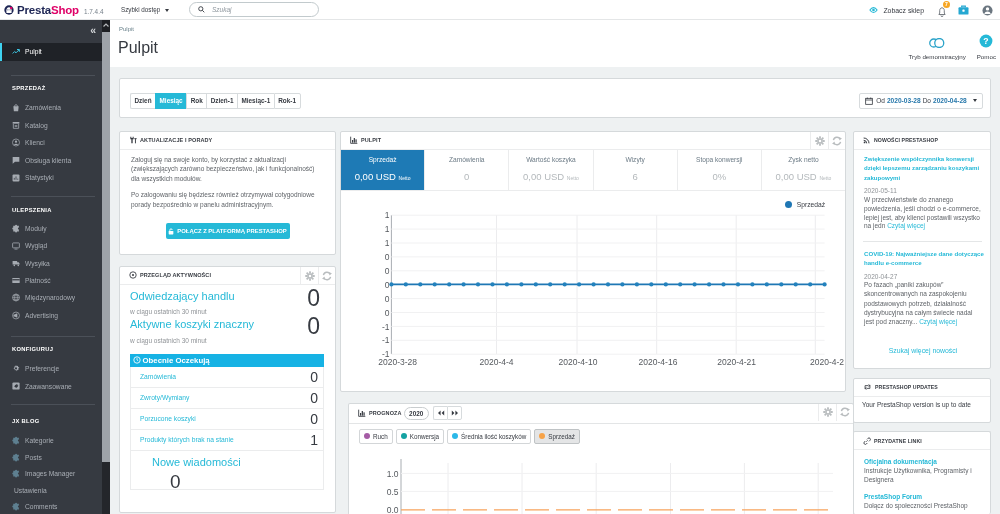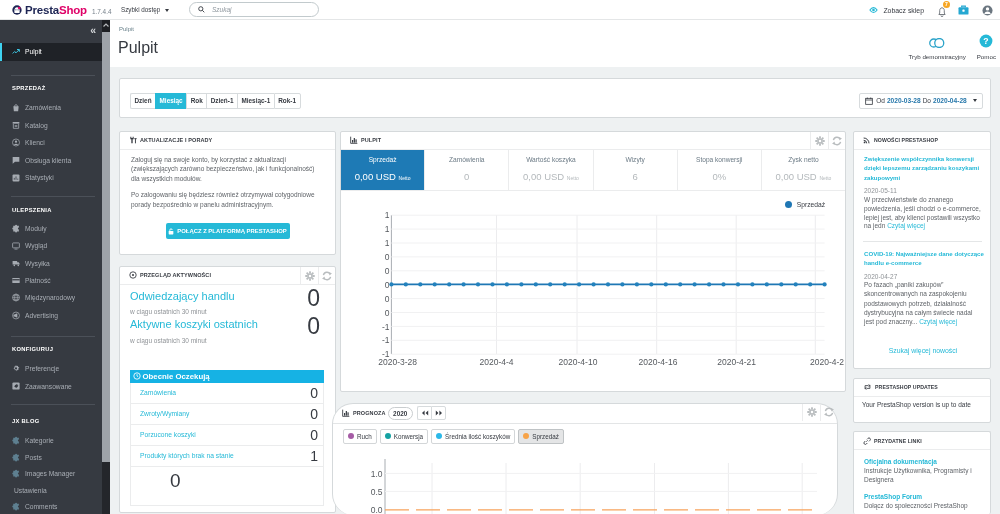--- a/index.html
+++ b/index.html
@@ -2,21 +2,21 @@
 <html><head>
 <meta charset="utf-8">
 <style>
 * { margin:0; padding:0; box-sizing:border-box; }
 html,body { width:1000px; height:514px; overflow:hidden; }
 body { font-family:"Liberation Sans", sans-serif; background:#eef1f2; position:relative; }
 .cy { color:#25b9d7; }
 
 
 #topbar { position:absolute; left:0; top:0; width:1000px; height:20px; background:#fff; border-bottom:1px solid #e4e6e7; z-index:30; }
-#logo { position:absolute; left:12px; top:2px; height:16px; display:flex; align-items:center; }
+#logo { position:absolute; left:4px; top:2px; height:16px; display:flex; align-items:center; }
 #logo .txt { font-size:11.5px; font-weight:bold; color:#1d2554; letter-spacing:-0.2px; margin-left:3px; }
 #logo .txt b { color:#df0067; }
 #logo .ver { font-size:6.4px; color:#76808a; margin-left:5px; margin-top:2px; }
 #quick { position:absolute; left:121px; top:6px; font-size:6.3px; color:#363a41; }
 #quick .car { display:inline-block; width:0; height:0; border-left:2.5px solid transparent; border-right:2.5px solid transparent; border-top:3.5px solid #363a41; margin-left:3px; vertical-align:0.5px;}
 #search { position:absolute; left:189px; top:2px; width:130px; height:15px; border:1px solid #c2cacd; border-radius:8px; display:flex; align-items:center; padding-left:8px; background:#fff; }
 #search .ph { font-size:6.5px; font-style:italic; color:#8e979e; margin-left:7px; }
 #tr-icons { position:absolute; right:7px; top:0; height:20px; display:flex; align-items:center; }
 #zobacz { font-size:6.9px; color:#363a41; margin-left:5px; }
 .bellwrap { position:relative; margin-left:13px; width:10px; height:12px; }
@@ -67,40 +67,40 @@
 
 #p-updates { left:119px; top:131px; width:217px; height:123.5px; }
 #p-updates .body { padding:5.5px 11px; font-size:6.5px; color:#5f6368; line-height:1.46; }
 #p-updates .btn { margin:14px auto 0; width:124px; height:16px; background:#25b9d7; border-radius:2px; color:#fff; font-size:5.9px; font-weight:bold; display:flex; align-items:center; justify-content:center; white-space:nowrap; }
 #p-activity { left:119px; top:266px; width:217px; height:247px; }
 .act-row { padding:5px 10px 0 10px; }
 .act-line { display:flex; justify-content:space-between; align-items:flex-start; }
 .act-line .t { font-size:11px; color:#25b9d7; }
 .act-line .v { font-size:23px; color:#363a41; margin-right:5px; line-height:0.72; font-weight:400; }
 .act-sub { font-size:6.5px; color:#8f9397; margin-top:2px; }
-.bluebar { margin:26px 0 0 10px; background:#16b2e4; color:#fff; height:13px; display:flex; align-items:center; padding:0 3px; font-size:7.8px; font-weight:bold; width:194px; }
+.bluebar { margin:10px 0 0 10px; background:#16b2e4; color:#fff; height:13px; display:flex; align-items:center; padding:0 3px; font-size:7.8px; font-weight:bold; width:194px; }
 .listbox { margin:0 0 0 10px; width:194px; }
 .lrow { height:21px; display:flex; align-items:center; justify-content:space-between; padding:0 5px 0 9px; border:1px solid #ebeced; border-top:none; background:#fff; }
 .lrow .a { font-size:6.7px; color:#25b9d7; }
 .lrow .n { font-size:14px; color:#363a41; }
 
 #p-pulpit { left:340px; top:131px; width:506px; height:261px; }
 #stats { display:flex; height:41px; border-bottom:1px solid #ebeced; }
 .stat { flex:1; border-right:1px solid #ebeced; display:flex; flex-direction:column; align-items:center; padding-top:6px; }
 .stat:last-child { border-right:none; }
 .stat .t { font-size:6.6px; color:#6b7a85; margin-bottom:8px; }
 .stat .v { font-size:9.5px; color:#b4b9bc; }
 .stat .v small { font-size:5px; }
 .stat.active { background:#1e7ab5; margin-top:-1px; padding-top:7px; }
 .stat.active .t, .stat.active .v { color:#fff; }
 #legend1 { position:absolute; right:20px; top:69px; font-size:6.7px; color:#363a41; display:flex; align-items:center; }
 #legend1 .dot { width:7px; height:7px; border-radius:50%; background:#1f77b4; margin-right:5px; }
 #chart1 { position:absolute; left:0px; top:76px; }
 
-#p-prognoza { left:332px; top:402.6px; width:506px; height:112px; border-bottom:none;border-radius:21px; }
+#p-prognoza { left:348px; top:402.6px; width:506px; height:112px; border-bottom:none; }
 #p-prognoza .phead { height:20px; border-bottom-color:#e3e5e6; }
 .pill2020 { margin-left:2px; border:1px solid #c9cdcf; border-radius:7px; font-size:6.4px; font-weight:bold; padding:2px 4.5px; color:#363a41; letter-spacing:0; }
 .navbtn { width:14.5px; height:14.5px; border:1px solid #d7dbdd; background:#fff; display:flex; align-items:center; justify-content:center; }
 .navbtn:first-child { border-right:none; border-radius:2px 0 0 2px; }
 .navbtn:last-child { border-radius:0 2px 2px 0; }
 .legend-pills { display:flex; gap:3px; margin:5px 0 0 10px; }
 .lpill { height:15px; border:1px solid #d3d6d8; border-radius:2px; background:#fff; display:flex; align-items:center; padding:0 4px; font-size:6.3px; color:#363a41; }
 .lpill .dot { width:6px; height:6px; border-radius:50%; margin-right:3px; }
 .lpill.sel { background:#e4e5e6; border-color:#bfc3c5; }
 
@@ -399,21 +399,21 @@
   </div>
   <div class="act-row">
     <div class="act-line">
         <span class="t">Odwiedzający handlu</span>
         <span class="v">0</span>
       </div>
     <div class="act-sub">w ciągu ostatnich 30 minut</div>
   </div>
   <div class="act-row" style="padding-top:3px">
     <div class="act-line">
-        <span class="t">Aktywne koszyki ostatnich</span>
+        <span class="t">Aktywne koszyki znaczny</span>
         <span class="v">0</span>
       </div>
     <div class="act-sub">w ciągu ostatnich 30 minut</div>
   </div>
   <div class="bluebar"><svg width="8" height="8" viewBox="0 0 12 12" style="margin-right:1.5px">
         <circle cx="6" cy="6" r="4.8" fill="none" stroke="#fff" stroke-width="1.3"></circle>
         <path d="M6 3.2 V6 L7.8 7.2" fill="none" stroke="#fff" stroke-width="1.2"></path>
       </svg>Obecnie Oczekują</div>
   <div class="listbox">
     <div class="lrow">
@@ -427,20 +427,21 @@
     <div class="lrow">
         <span class="a">Porzucone koszyki</span>
         <span class="n">0</span>
       </div>
     <div class="lrow">
         <span class="a">Produkty których brak na stanie</span>
         <span class="n">1</span>
       </div>
   </div>
   <div class="listbox" style="height:39px; border:1px solid #ebeced; border-top:none;">
+    <div style="font-size:11px; color:#25b9d7; padding:5px 0 0 21px;">Nowe wiadomości</div>
     <div style="font-size:19px; color:#363a41; padding:3px 0 0 39px;">0</div>
   </div>
 </div>
 
 <div class="panel" id="p-pulpit">
   <div class="phead"><span class="ic">
         <svg width="8" height="8" viewBox="0 0 12 12">
           <path d="M1 1 v10 h10" stroke="#363a41" stroke-width="1.3" fill="none"></path>
           <rect x="3" y="6" width="1.8" height="4" fill="#363a41"></rect>
           <rect x="5.6" y="3" width="1.8" height="7" fill="#363a41"></rect>

